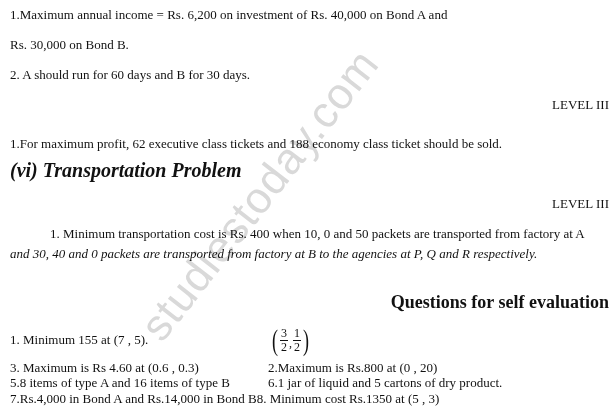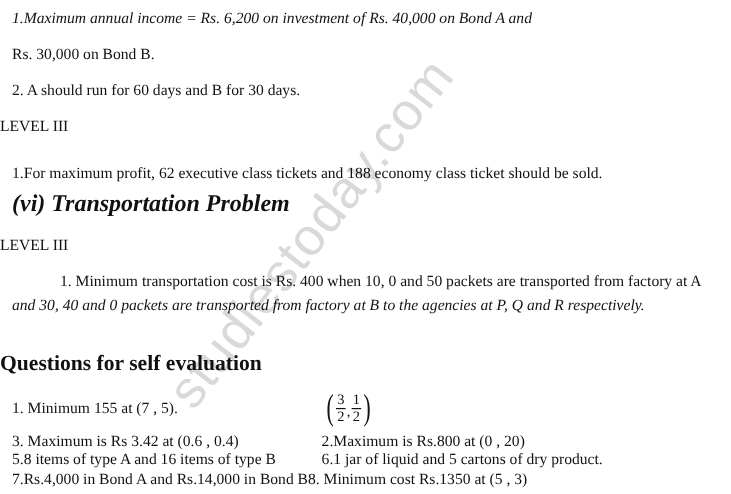--- a/index.html
+++ b/index.html
@@ -19,21 +19,21 @@
     .line {
       position: absolute;
       left: 10px;
       white-space: nowrap;
       line-height: 16px;
     }
     .center {
       position: absolute;
       left: 0;
       width: 609px;
-      text-align: left;
+      text-align: right;
       white-space: nowrap;
       line-height: 16px;
     }
     .section-title {
       font-weight: bold;
       font-style: italic;
       font-size: 20px;
       line-height: 22px;
     }
     .sub-title {
@@ -95,21 +95,21 @@
     }
     .content { position: relative; z-index: 1; }
   </style>
 </head>
 <body>
 
 <div class="watermark">studiestoday.com</div>
 
 <div class="content">
 
-  <div class="line" style="top:7px;font-style:italic;">1.Maximum annual income = Rs. 6,200 on investment of Rs. 40,000 on Bond A and</div>
+  <div class="line" style="top:7px;">1.Maximum annual income = Rs. 6,200 on investment of Rs. 40,000 on Bond A and</div>
   <div class="line" style="top:37px;">Rs. 30,000 on Bond B.</div>
   <div class="line" style="top:67px;">2. A should run for 60 days and B for 30 days.</div>
 
   <div class="center" style="top:97px;">LEVEL III</div>
 
   <div class="line" style="top:136px;">1.For maximum profit, 62 executive class tickets and 188 economy class ticket should be sold.</div>
 
   <div class="line section-title" style="top:159px;">(vi) Transportation Problem</div>
 
   <div class="center" style="top:196px;">LEVEL III</div>
@@ -130,21 +130,21 @@
       </span>
       <span class="comma">,</span>
       <span class="frac">
         <span class="num">1</span>
         <span class="den">2</span>
       </span>
       <span class="paren">)</span>
     </span>
   </div>
 
-  <div class="line" style="top:360px;">3. Maximum is Rs 3.42 at (0.6 , 0.4)</div>
+  <div class="line" style="top:360px;">3. Maximum is Rs 4.60 at (0.6 , 0.3)</div>
   <div class="col2" style="top:360px;">2.Maximum is Rs.800 at (0 , 20)</div>
 
   <div class="line" style="top:375px;">5.8 items of type A and 16 items of type B</div>
   <div class="col2" style="top:375px;">6.1 jar of liquid and 5 cartons of dry product.</div>
 
   <div class="line" style="top:391px;">7.Rs.4,000 in Bond A and Rs.14,000 in Bond B8. Minimum cost Rs.1350 at (5 , 3)</div>
 
 </div>
 
 </body></html>

